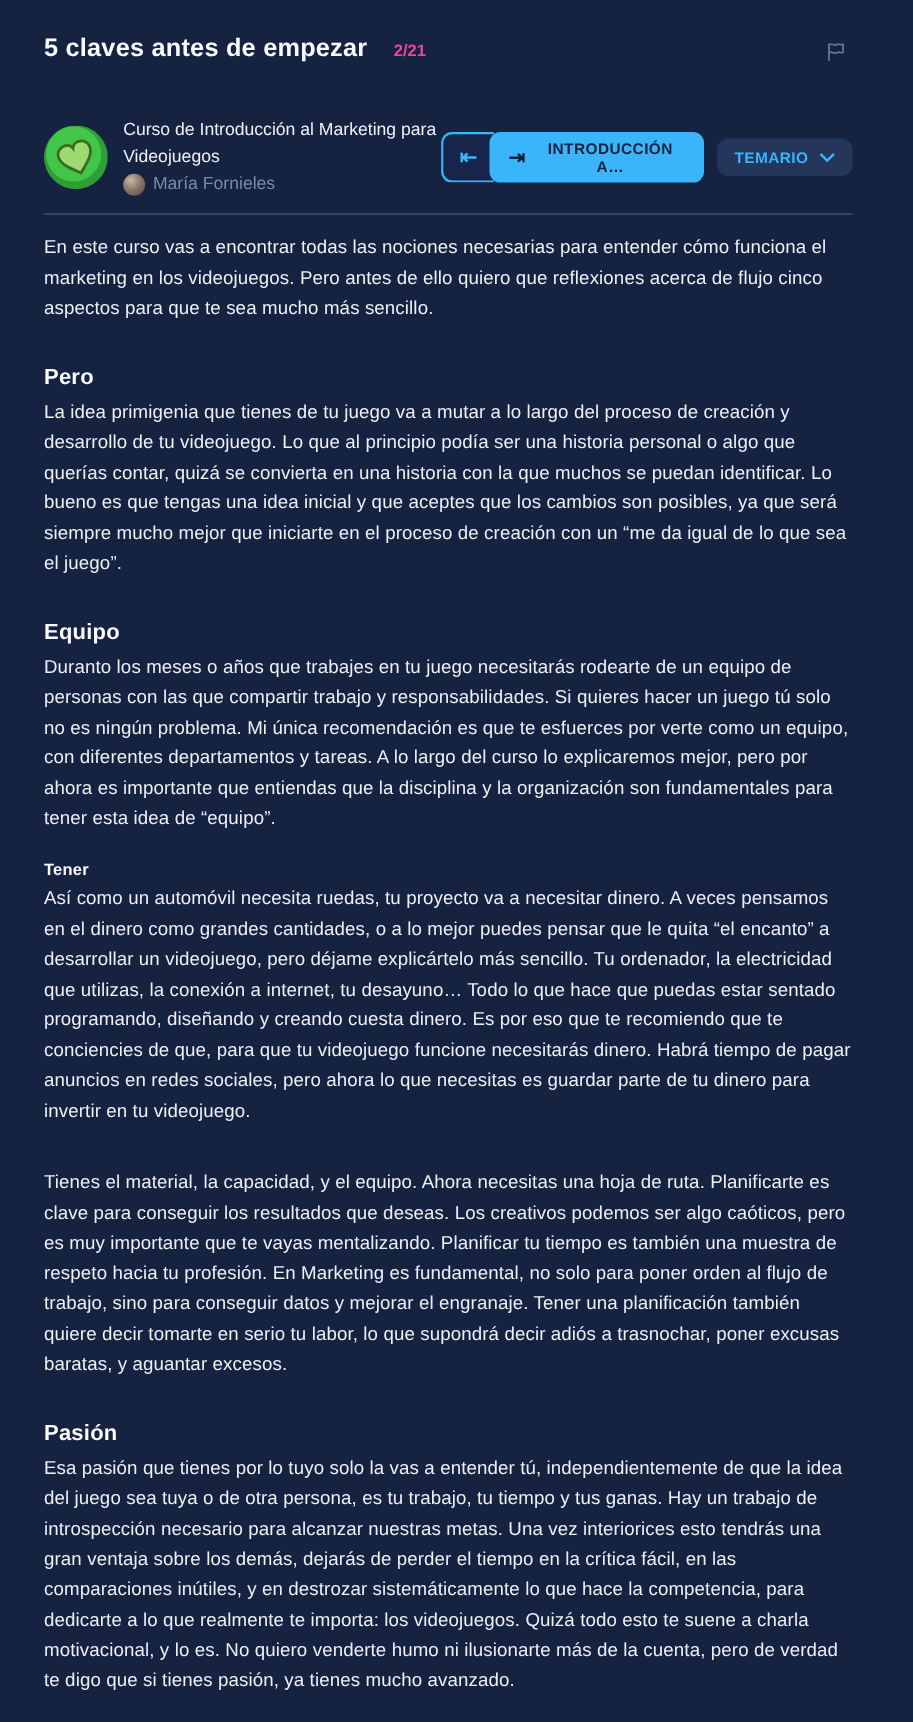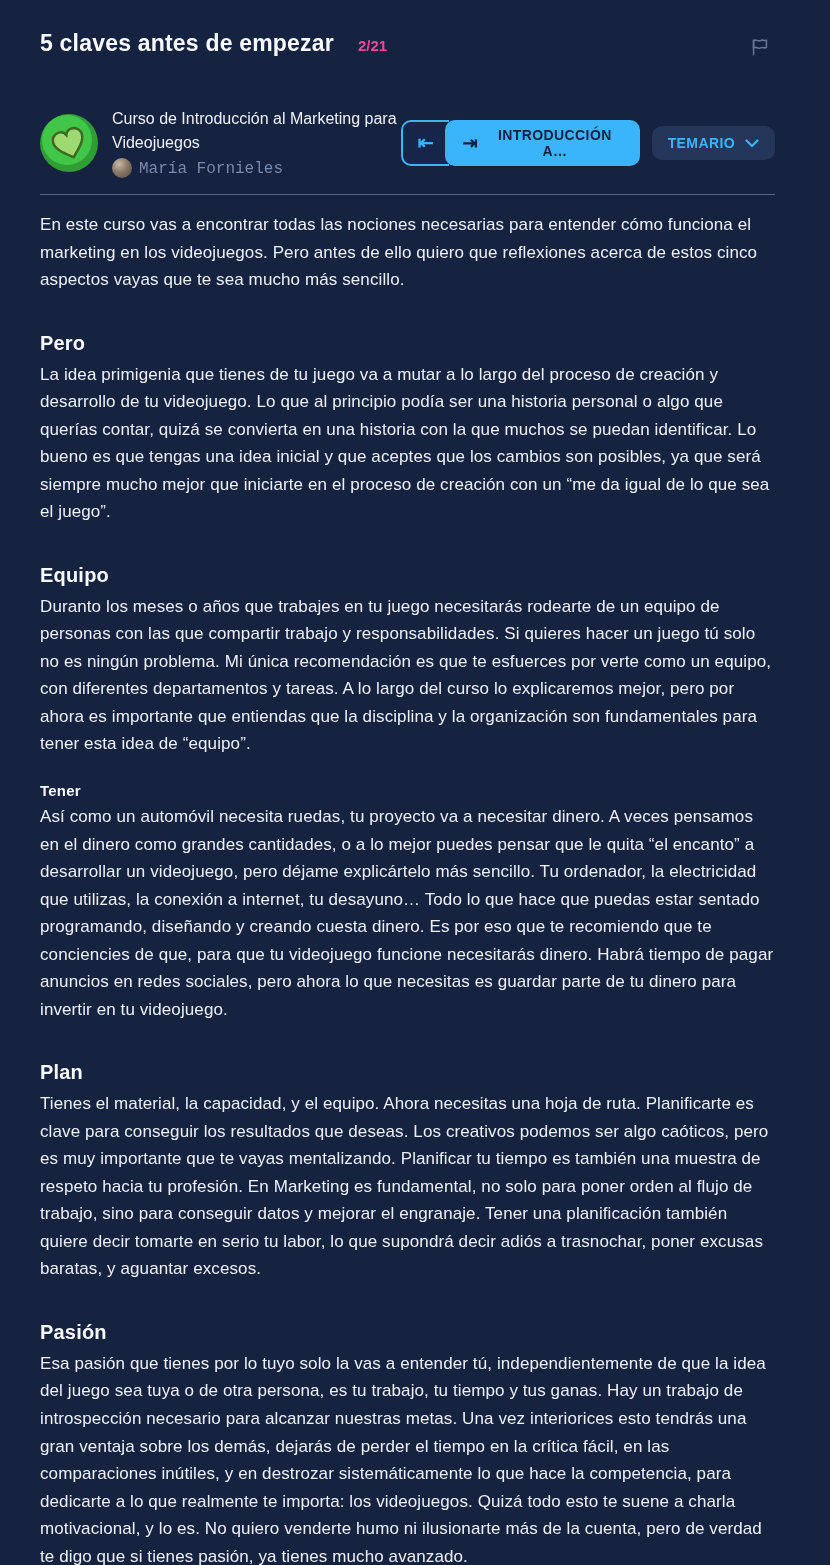--- a/index.html
+++ b/index.html
@@ -40,21 +40,21 @@
     margin-top: 42px;
     padding-bottom: 16px;
     border-bottom: 1px solid rgba(141,158,192,0.55);
   }
   .course-left { display: flex; align-items: center; gap: 14px; }
   .course-avatar { width: 58px; height: 58px; flex: 0 0 58px; }
   .course-meta { max-width: 300px; }
   .course-title {
     font-size: 16px; line-height: 1.5; color: #eef1f8; font-weight: normal;
   }
-  .author-row { display: flex; align-items: flex-end; gap: 7px; margin-top: 3px; font-family: Liberation Mono, monospace; }
+  .author-row { display: flex; align-items: center; gap: 7px; margin-top: 3px; }
   .author-avatar {
     width: 20px; height: 20px; border-radius: 50%;
     background: radial-gradient(circle at 35% 30%, #c9b8a6 0%, #8a7868 45%, #55493f 100%);
     flex: 0 0 20px;
   }
   .author-name { font-size: 16px; color: #7a8aab; }
 
   .controls { display: flex; align-items: center; gap: 12px; }
   .seg-group { display: flex; height: 46px; }
   .seg-prev {
@@ -163,39 +163,38 @@
         <span>
           <svg width="14" height="9" viewBox="0 0 14 9" fill="none" stroke="#3ab5fc" stroke-width="2.2" stroke-linecap="round">
             <path d="M1.5 1.5 L7 7 L12.5 1.5"></path>
           </svg>
         </span>
       </button>
     </div>
   </div>
 
   <div class="article">
-    <p class="para">En este curso vas a encontrar todas las nociones necesarias para entender cómo funciona el marketing en los videojuegos. Pero antes de ello quiero que reflexiones acerca de estos cinco aspectos vayas que te sea mucho más sencillo.</p>
+    <p class="para">En este curso vas a encontrar todas las nociones necesarias para entender cómo funciona el marketing en los videojuegos. Pero antes de ello quiero que reflexiones acerca de flujo cinco aspectos para que te sea mucho más sencillo.</p>
 
     <div class="section">
       <h2 class="section-heading">Pero</h2>
       <p class="para">La idea primigenia que tienes de tu juego va a mutar a lo largo del proceso de creación y desarrollo de tu videojuego. Lo que al principio podía ser una historia personal o algo que querías contar, quizá se convierta en una historia con la que muchos se puedan identificar. Lo bueno es que tengas una idea inicial y que aceptes que los cambios son posibles, ya que será siempre mucho mejor que iniciarte en el proceso de creación con un “me da igual de lo que sea el juego”.</p>
     </div>
 
     <div class="section">
       <h2 class="section-heading">Equipo</h2>
       <p class="para">Duranto los meses o años que trabajes en tu juego necesitarás rodearte de un equipo de personas con las que compartir trabajo y responsabilidades. Si quieres hacer un juego tú solo no es ningún problema. Mi única recomendación es que te esfuerces por verte como un equipo, con diferentes departamentos y tareas. A lo largo del curso lo explicaremos mejor, pero por ahora es importante que entiendas que la disciplina y la organización son fundamentales para tener esta idea de “equipo”.</p>
     </div>
 
     <div class="section tight">
       <h2 class="section-heading">Tener</h2>
       <p class="para">Así como un automóvil necesita ruedas, tu proyecto va a necesitar dinero. A veces pensamos en el dinero como grandes cantidades, o a lo mejor puedes pensar que le quita “el encanto” a desarrollar un videojuego, pero déjame explicártelo más sencillo. Tu ordenador, la electricidad que utilizas, la conexión a internet, tu desayuno… Todo lo que hace que puedas estar sentado programando, diseñando y creando cuesta dinero. Es por eso que te recomiendo que te conciencies de que, para que tu videojuego funcione necesitarás dinero. Habrá tiempo de pagar anuncios en redes sociales, pero ahora lo que necesitas es guardar parte de tu dinero para invertir en tu videojuego.</p>
     </div>
 
     <div class="section">
-      <h2 class="section-heading">Plan</h2>
       <p class="para">Tienes el material, la capacidad, y el equipo. Ahora necesitas una hoja de ruta. Planificarte es clave para conseguir los resultados que deseas. Los creativos podemos ser algo caóticos, pero es muy importante que te vayas mentalizando. Planificar tu tiempo es también una muestra de respeto hacia tu profesión. En Marketing es fundamental, no solo para poner orden al flujo de trabajo, sino para conseguir datos y mejorar el engranaje. Tener una planificación también quiere decir tomarte en serio tu labor, lo que supondrá decir adiós a trasnochar, poner excusas baratas, y aguantar excesos.</p>
     </div>
 
     <div class="section">
       <h2 class="section-heading">Pasión</h2>
       <p class="para">Esa pasión que tienes por lo tuyo solo la vas a entender tú, independientemente de que la idea del juego sea tuya o de otra persona, es tu trabajo, tu tiempo y tus ganas. Hay un trabajo de introspección necesario para alcanzar nuestras metas. Una vez interiorices esto tendrás una gran ventaja sobre los demás, dejarás de perder el tiempo en la crítica fácil, en las comparaciones inútiles, y en destrozar sistemáticamente lo que hace la competencia, para dedicarte a lo que realmente te importa: los videojuegos. Quizá todo esto te suene a charla motivacional, y lo es. No quiero venderte humo ni ilusionarte más de la cuenta, pero de verdad te digo que si tienes pasión, ya tienes mucho avanzado.</p>
     </div>
   </div>
 
 </div>

